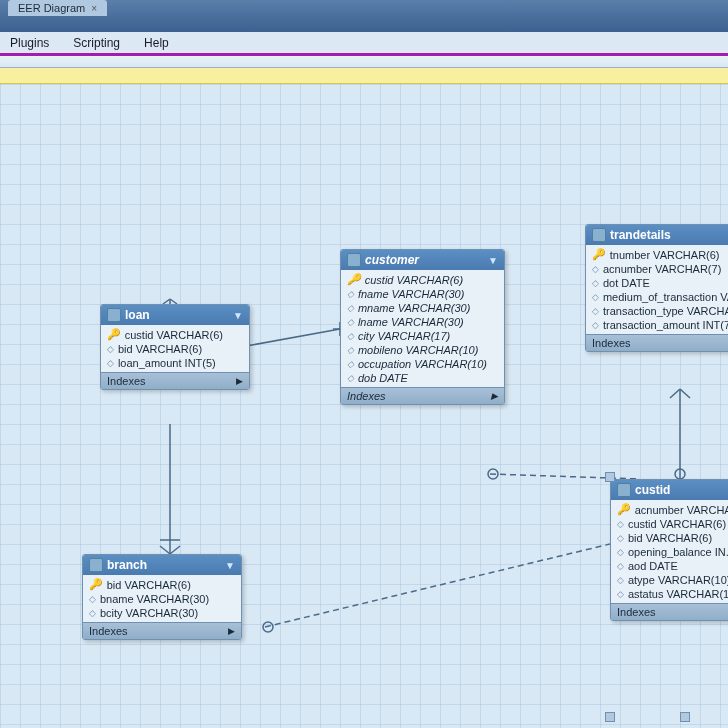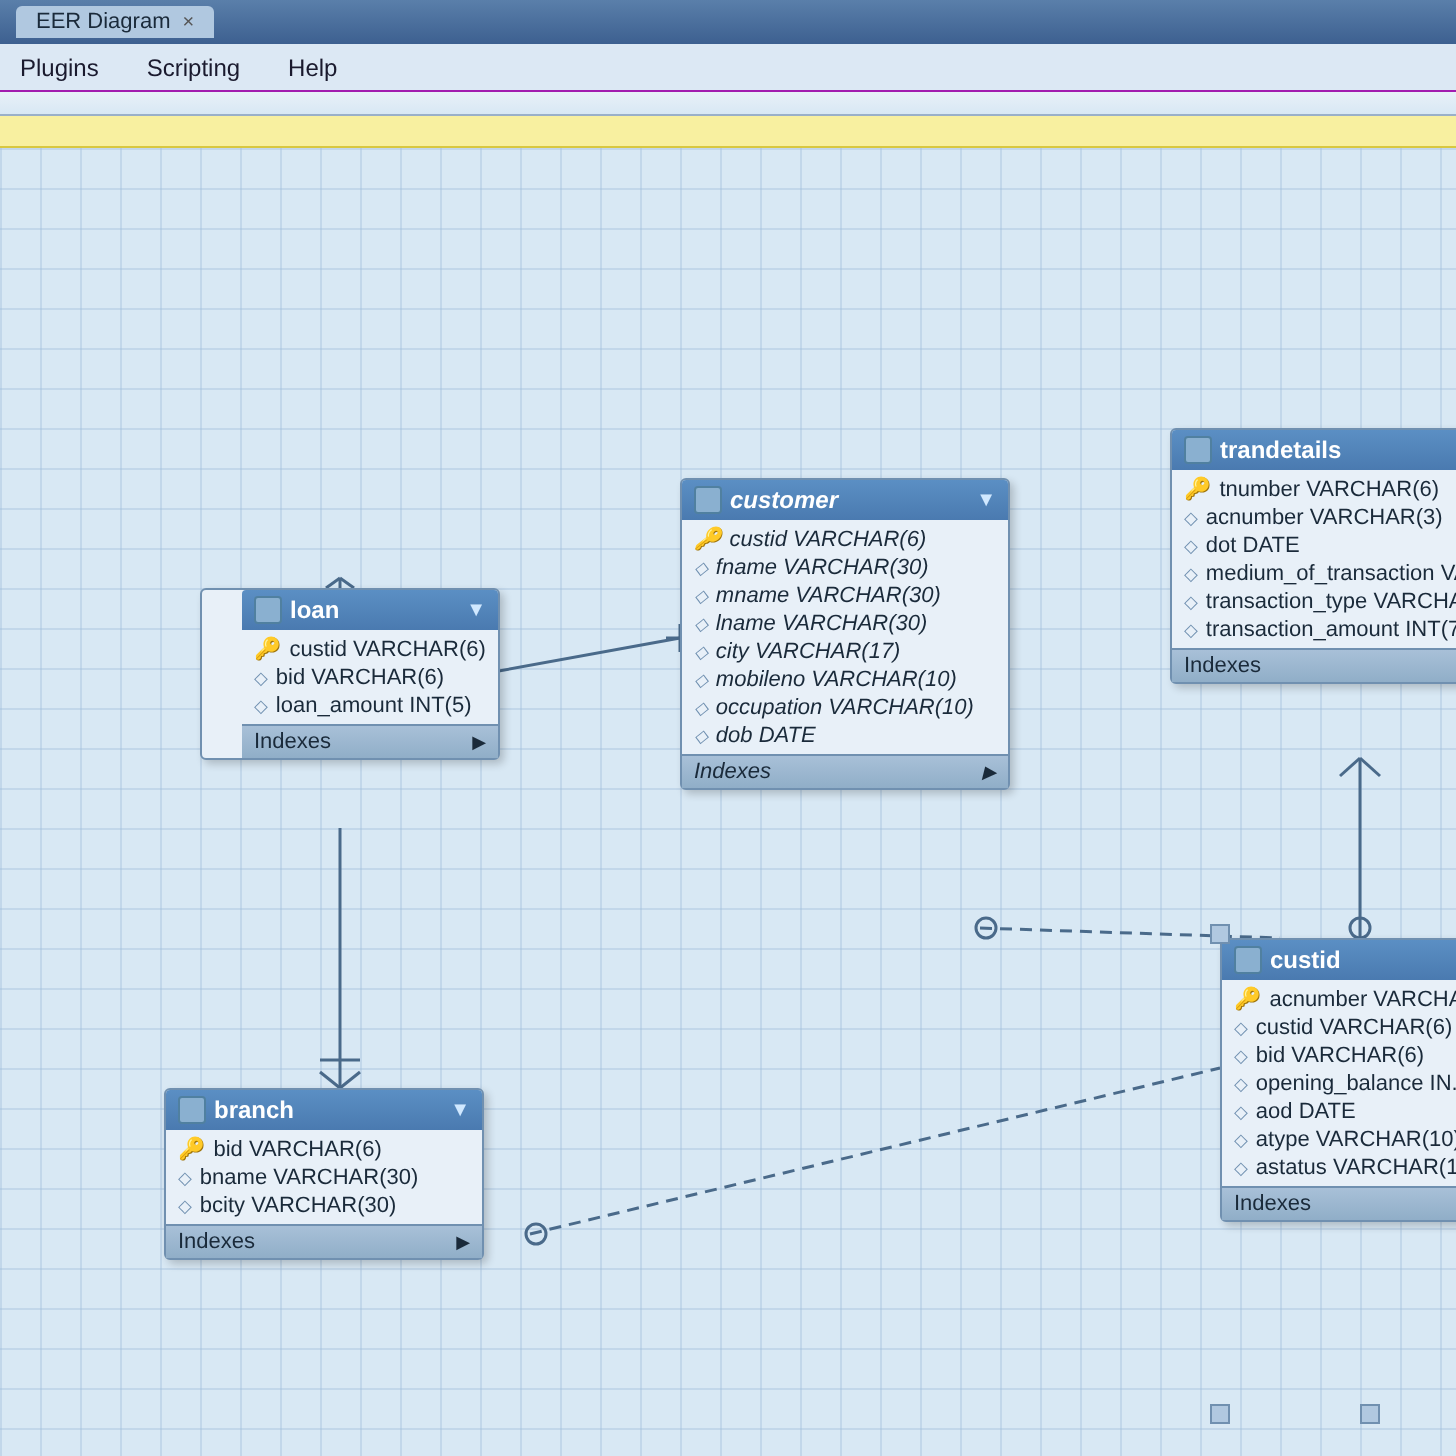--- a/index.html
+++ b/index.html
@@ -1,23 +1,23 @@
 <!DOCTYPE html>
 <html><head>
   <meta charset="utf-8">
   <style>
     * { margin: 0; padding: 0; box-sizing: border-box; }
     body { width: 728px; height: 728px; overflow: hidden; background: #c8d8e8; font-family: 'Segoe UI', Arial, sans-serif; font-size: 12px; }
 
     
     .title-bar {
-      height: 22px;
+      height: 32px;
       background: linear-gradient(to bottom, #5a7faa, #3d6090);
       display: flex;
-      align-items: center;
+      align-items: flex-start;
       padding: 0 8px;
     }
     .title-tab {
       background: #b0c8e0;
       color: #1a2a3a;
       padding: 2px 10px;
       font-size: 11px;
       border-radius: 3px 3px 0 0;
       display: flex;
       align-items: center;
@@ -26,21 +26,21 @@
     .title-tab .close-x {
       font-size: 10px;
       cursor: pointer;
       color: #555;
     }
 
     
     .menu-bar {
       height: 24px;
       background: #dce8f4;
-      border-bottom: 1px solid #a21caf;
+      border-bottom: 3px solid #a21caf;
       display: flex;
       align-items: center;
       padding: 0 6px;
       gap: 16px;
     }
     .menu-item {
       font-size: 12px;
       color: #1a1a2e;
       cursor: pointer;
       padding: 2px 4px;
@@ -255,21 +255,21 @@
           <span class="diamond-icon">◇</span>
           <span>dob DATE</span>
         </div>
     </div>
     <div class="indexes-row">
       <span>Indexes</span>
       <span class="indexes-arrow">▶</span>
     </div>
   </div>
 
-  <div class="entity" style="left:100px; top:220px; min-width:150px;padding-left:20px;">
+  <div class="entity" style="left:100px; top:220px; min-width:150px;">
     <div class="entity-header">
       <div class="header-left">
         <span class="entity-icon"></span>
         <span>loan</span>
       </div>
       <span class="entity-arrow">▼</span>
     </div>
     <div class="entity-fields">
       <div class="field-row">
           <span class="key-icon">🔑</span>
@@ -326,21 +326,21 @@
       </div>
 
     </div>
     <div class="entity-fields">
       <div class="field-row">
           <span class="key-icon">🔑</span>
           <span>tnumber VARCHAR(6)</span>
         </div>
       <div class="field-row">
           <span class="diamond-icon">◇</span>
-          <span>acnumber VARCHAR(3)</span>
+          <span>acnumber VARCHAR(7)</span>
         </div>
       <div class="field-row">
           <span class="diamond-icon">◇</span>
           <span>dot DATE</span>
         </div>
       <div class="field-row">
           <span class="diamond-icon">◇</span>
           <span>medium_of_transaction VA...</span>
         </div>
       <div class="field-row">

